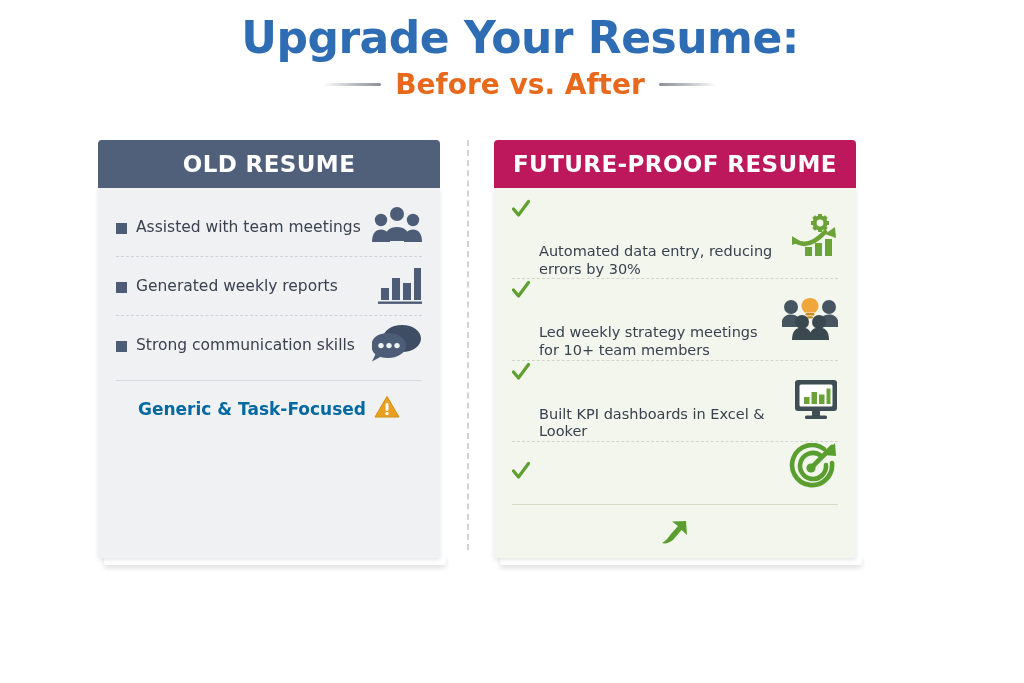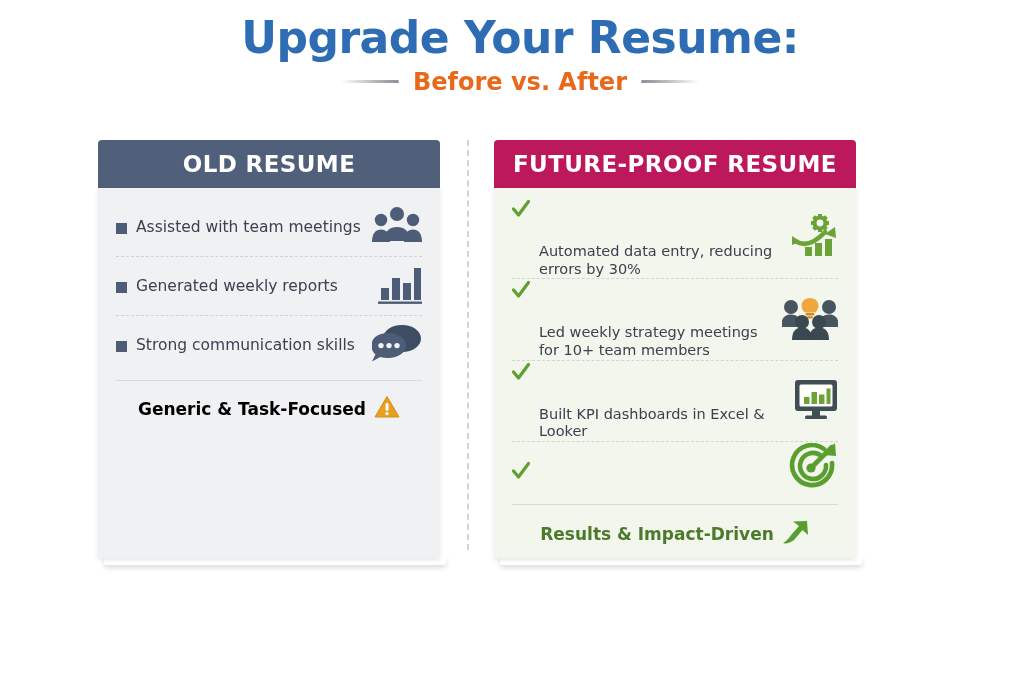--- a/index.html
+++ b/index.html
@@ -45,21 +45,21 @@
     border-radius: 2px;
   }
   .sub-rule.left {
     background: linear-gradient(to right, #ffffff 0%, #b9bcc1 55%, #8c9096 100%);
   }
   .sub-rule.right {
     background: linear-gradient(to left, #ffffff 0%, #b9bcc1 55%, #8c9096 100%);
   }
   #subtitle {
     font-family: "DejaVu Sans", sans-serif;
-    font-size: 24px;
+    font-size: 28px;
     font-weight: bold;
     color: #E8691C;
     white-space: nowrap;
   }
 
   
   #center-divider {
     position: absolute;
     left: 467px;
     top: 140px;
@@ -178,21 +178,21 @@
     align-items: center;
     justify-content: center;
     gap: 8px;
   }
   #panel-new .panel-footer { border-top-color: #d6dcca; }
   .footer-text {
     font-family: "DejaVu Sans", sans-serif;
     font-size: 17px;
     font-weight: bold;
   }
-  #panel-old .footer-text { color: #000000; }
+  #panel-old .footer-text { color: #0369a1; }
   #panel-new .footer-text { color: #4C7A2B; }
 </style>
 </head>
 <body>
 
 <div id="title-block">
   <div id="main-title">Upgrade Your Resume:</div>
   <div id="subtitle-row">
     <span class="sub-rule left"></span>
     <span id="subtitle">Before vs. After</span>
@@ -377,21 +377,20 @@
           <path d="M38 6 A20 20 0 1 0 46 20" stroke="#5A9E30" stroke-width="4.6" fill="none" stroke-linecap="round"></path>
           <path d="M34 12 A13 13 0 1 0 40 22" stroke="#5A9E30" stroke-width="4.6" fill="none" stroke-linecap="round"></path>
           <circle cx="25" cy="25" r="4.6" fill="#5A9E30"></circle>
           <path d="M25 25 L46 4" stroke="#5A9E30" stroke-width="4.6" stroke-linecap="round"></path>
           <path d="M49 0 L50 13 L37 12 Z" fill="#5A9E30"></path>
         </svg>
       </span>
     </div>
 
     <div class="panel-footer">
-      <span class="footer-text">Results &amp; Impact-Driven</span>
       <span>
         <svg width="28" height="26" viewBox="0 0 28 26">
           <path d="M25 2 L26 16 L20.5 11 L12 21 C8 24 4 25 1 24 C5 22 7 19 9.5 15.5 L17 7 L11 2.5 Z" fill="#5A9E30"></path>
         </svg>
       </span>
     </div>
 
   </div>
 </div>
 

